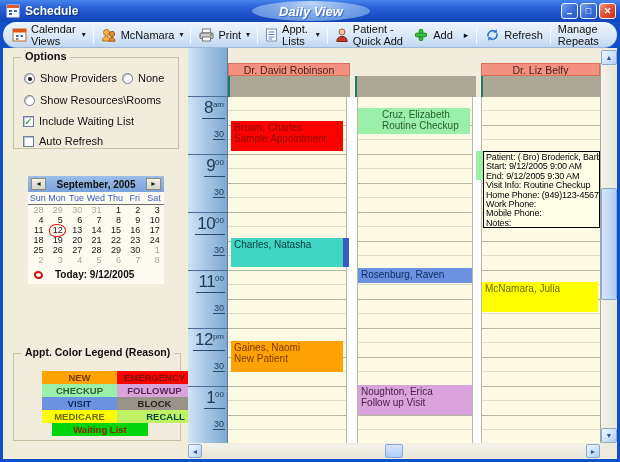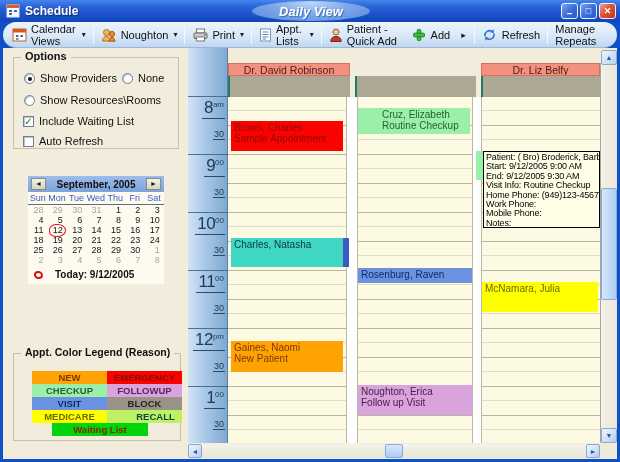--- a/index.html
+++ b/index.html
@@ -74,21 +74,21 @@
   .cal-cell{width:19.4px;height:10px;font-size:9px;text-align:right;padding-right:4px;color:#141414;position:relative;}
   .cal-cell.muted{color:#A8A49A;}
   .cal-cell.circled::after{
     content:"";position:absolute;left:2px;top:-1px;width:15px;height:11px;
     border:1.5px solid #E01818;border-radius:50% 60% 55% 50%;transform:rotate(-4deg);
   }
   .cal-today{display:flex;align-items:center;gap:12px;margin-top:4px;padding-left:6px;}
   .today-ico{width:9px;height:8px;border:2px solid #D41010;border-radius:50% 60% 50% 55%;}
   .cal-today span{font-size:10px;font-weight:bold;color:#101010;}
   
-  .legend-grid{position:absolute;left:18px;top:17px;width:164px;display:flex;flex-wrap:wrap;}
+  .legend-grid{position:absolute;left:28px;top:17px;width:164px;display:flex;flex-wrap:wrap;}
   .lg-cell{width:75px;height:13px;font-size:9.5px;font-weight:bold;text-align:center;line-height:13px;overflow:hidden;}
   .lg-wait{position:absolute;left:38px;top:69px;width:96px;height:13px;font-size:9.5px;font-weight:bold;text-align:center;line-height:13px;}
   
   .sched{position:absolute;left:185px;top:0;width:429px;height:411px;}
   .gutter{
     position:absolute;left:0;top:0;width:40px;height:395px;
     background:linear-gradient(90deg,#D2E4F6 0%,#A8C7E6 45%,#7FA8D0 100%);
     border-right:1px solid #5E7FA6;
   }
   .hourblk{position:absolute;left:0;width:40px;height:58px;border-top:1px solid #4C6E96;color:#1D3A58;}
@@ -181,21 +181,21 @@
       <div class="tsep"></div>
       <div class="tbtn">
         <span class="tb-ic">
           <svg width="16" height="14" viewBox="0 0 16 14">
             <circle cx="5.5" cy="4.5" r="3" fill="#F7B24A" stroke="#B5721C"></circle>
             <circle cx="11" cy="6" r="2.6" fill="#EE8A28" stroke="#A45C12"></circle>
             <path d="M1.5 13c0-3 2-4.5 4-4.5s4 1.5 4 4.5z" fill="#F7B24A" stroke="#B5721C"></path>
             <path d="M8 13.2c.3-2.4 1.6-3.6 3-3.6s2.8 1.2 3 3.6z" fill="#EE8A28" stroke="#A45C12"></path>
           </svg>
         </span>
-        <span>Noughton</span>
+        <span>McNamara</span>
         <span class="dd-arrow">▾</span>
       </div>
       <div class="tsep"></div>
       <div class="tbtn">
         <span class="tb-ic">
           <svg width="15" height="14" viewBox="0 0 15 14">
             <rect x="3.5" y="1" width="8" height="4" fill="#fff" stroke="#777"></rect>
             <rect x="1" y="5" width="13" height="5.5" rx="1" fill="#C9CCD4" stroke="#666"></rect>
             <rect x="3.5" y="9" width="8" height="4" fill="#fff" stroke="#777"></rect>
             <circle cx="12" cy="7" r="0.9" fill="#4A9A3A"></circle>

